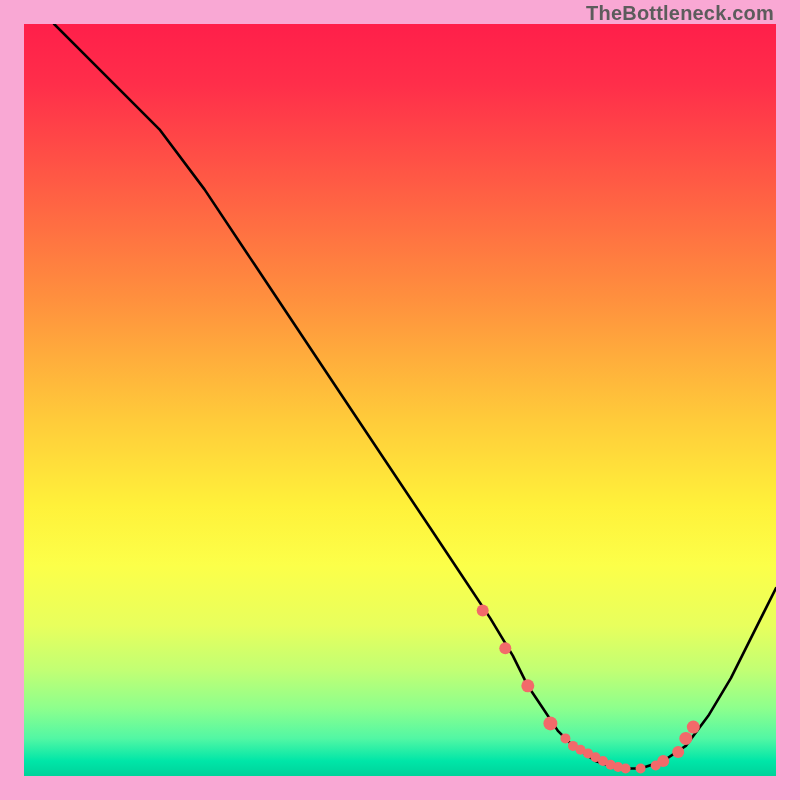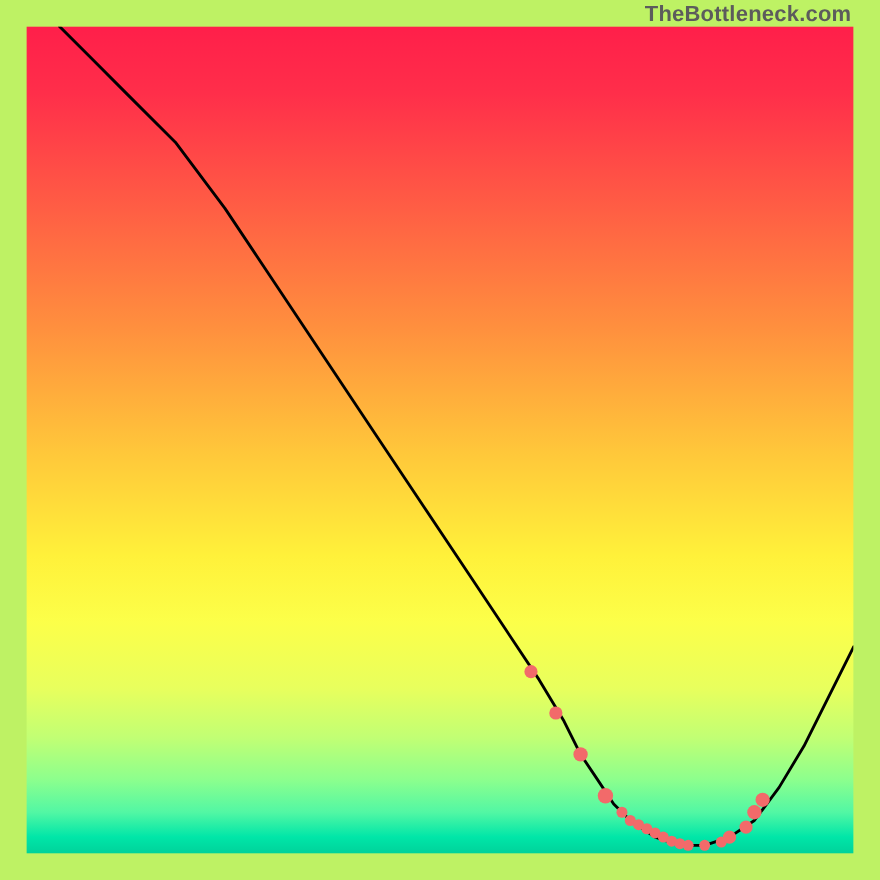--- a/index.html
+++ b/index.html
@@ -7,21 +7,21 @@
     padding: 0;
     width: 800px;
     height: 800px;
     background: #000000;
     overflow: hidden;
   }
   .canvas {
     position: relative;
     width: 800px;
     height: 800px;
-    background: #bef264;
+    background: #f9a8d4;
   }
   .plot-area {
     position: absolute;
     left: 24px;
     top: 24px;
     width: 752px;
     height: 752px;
     overflow: hidden;
   }
   .gradient-bg {

